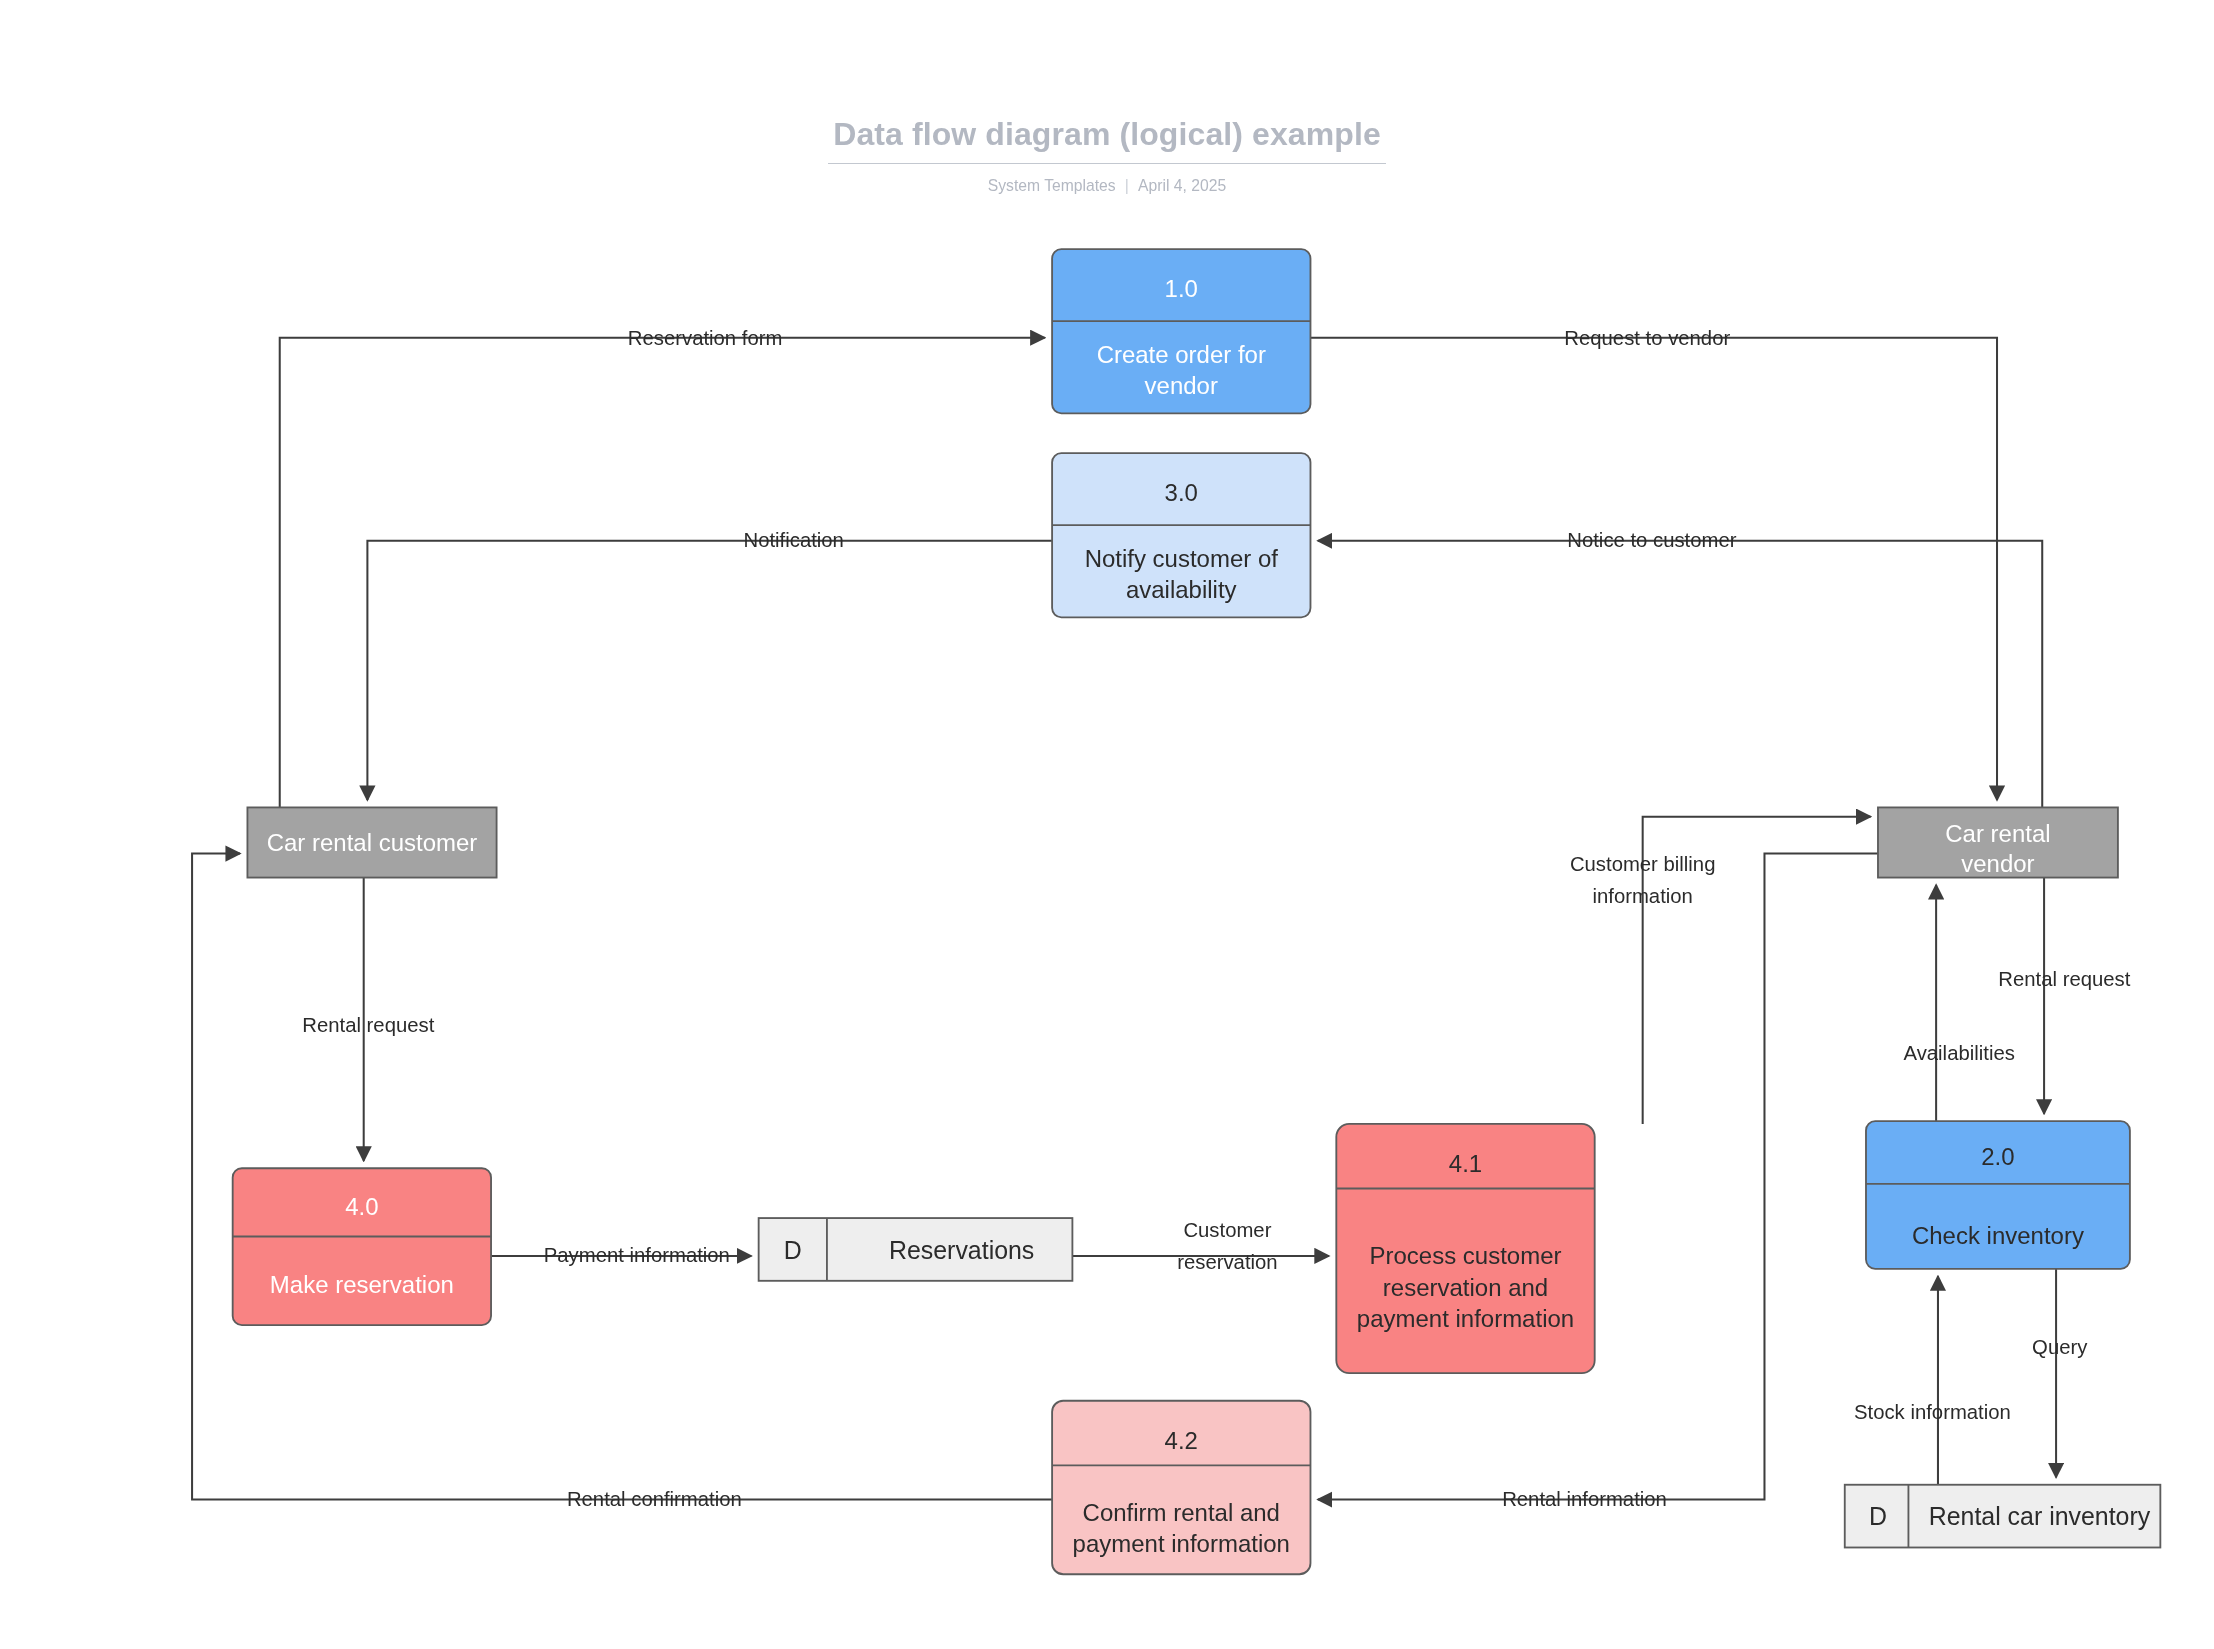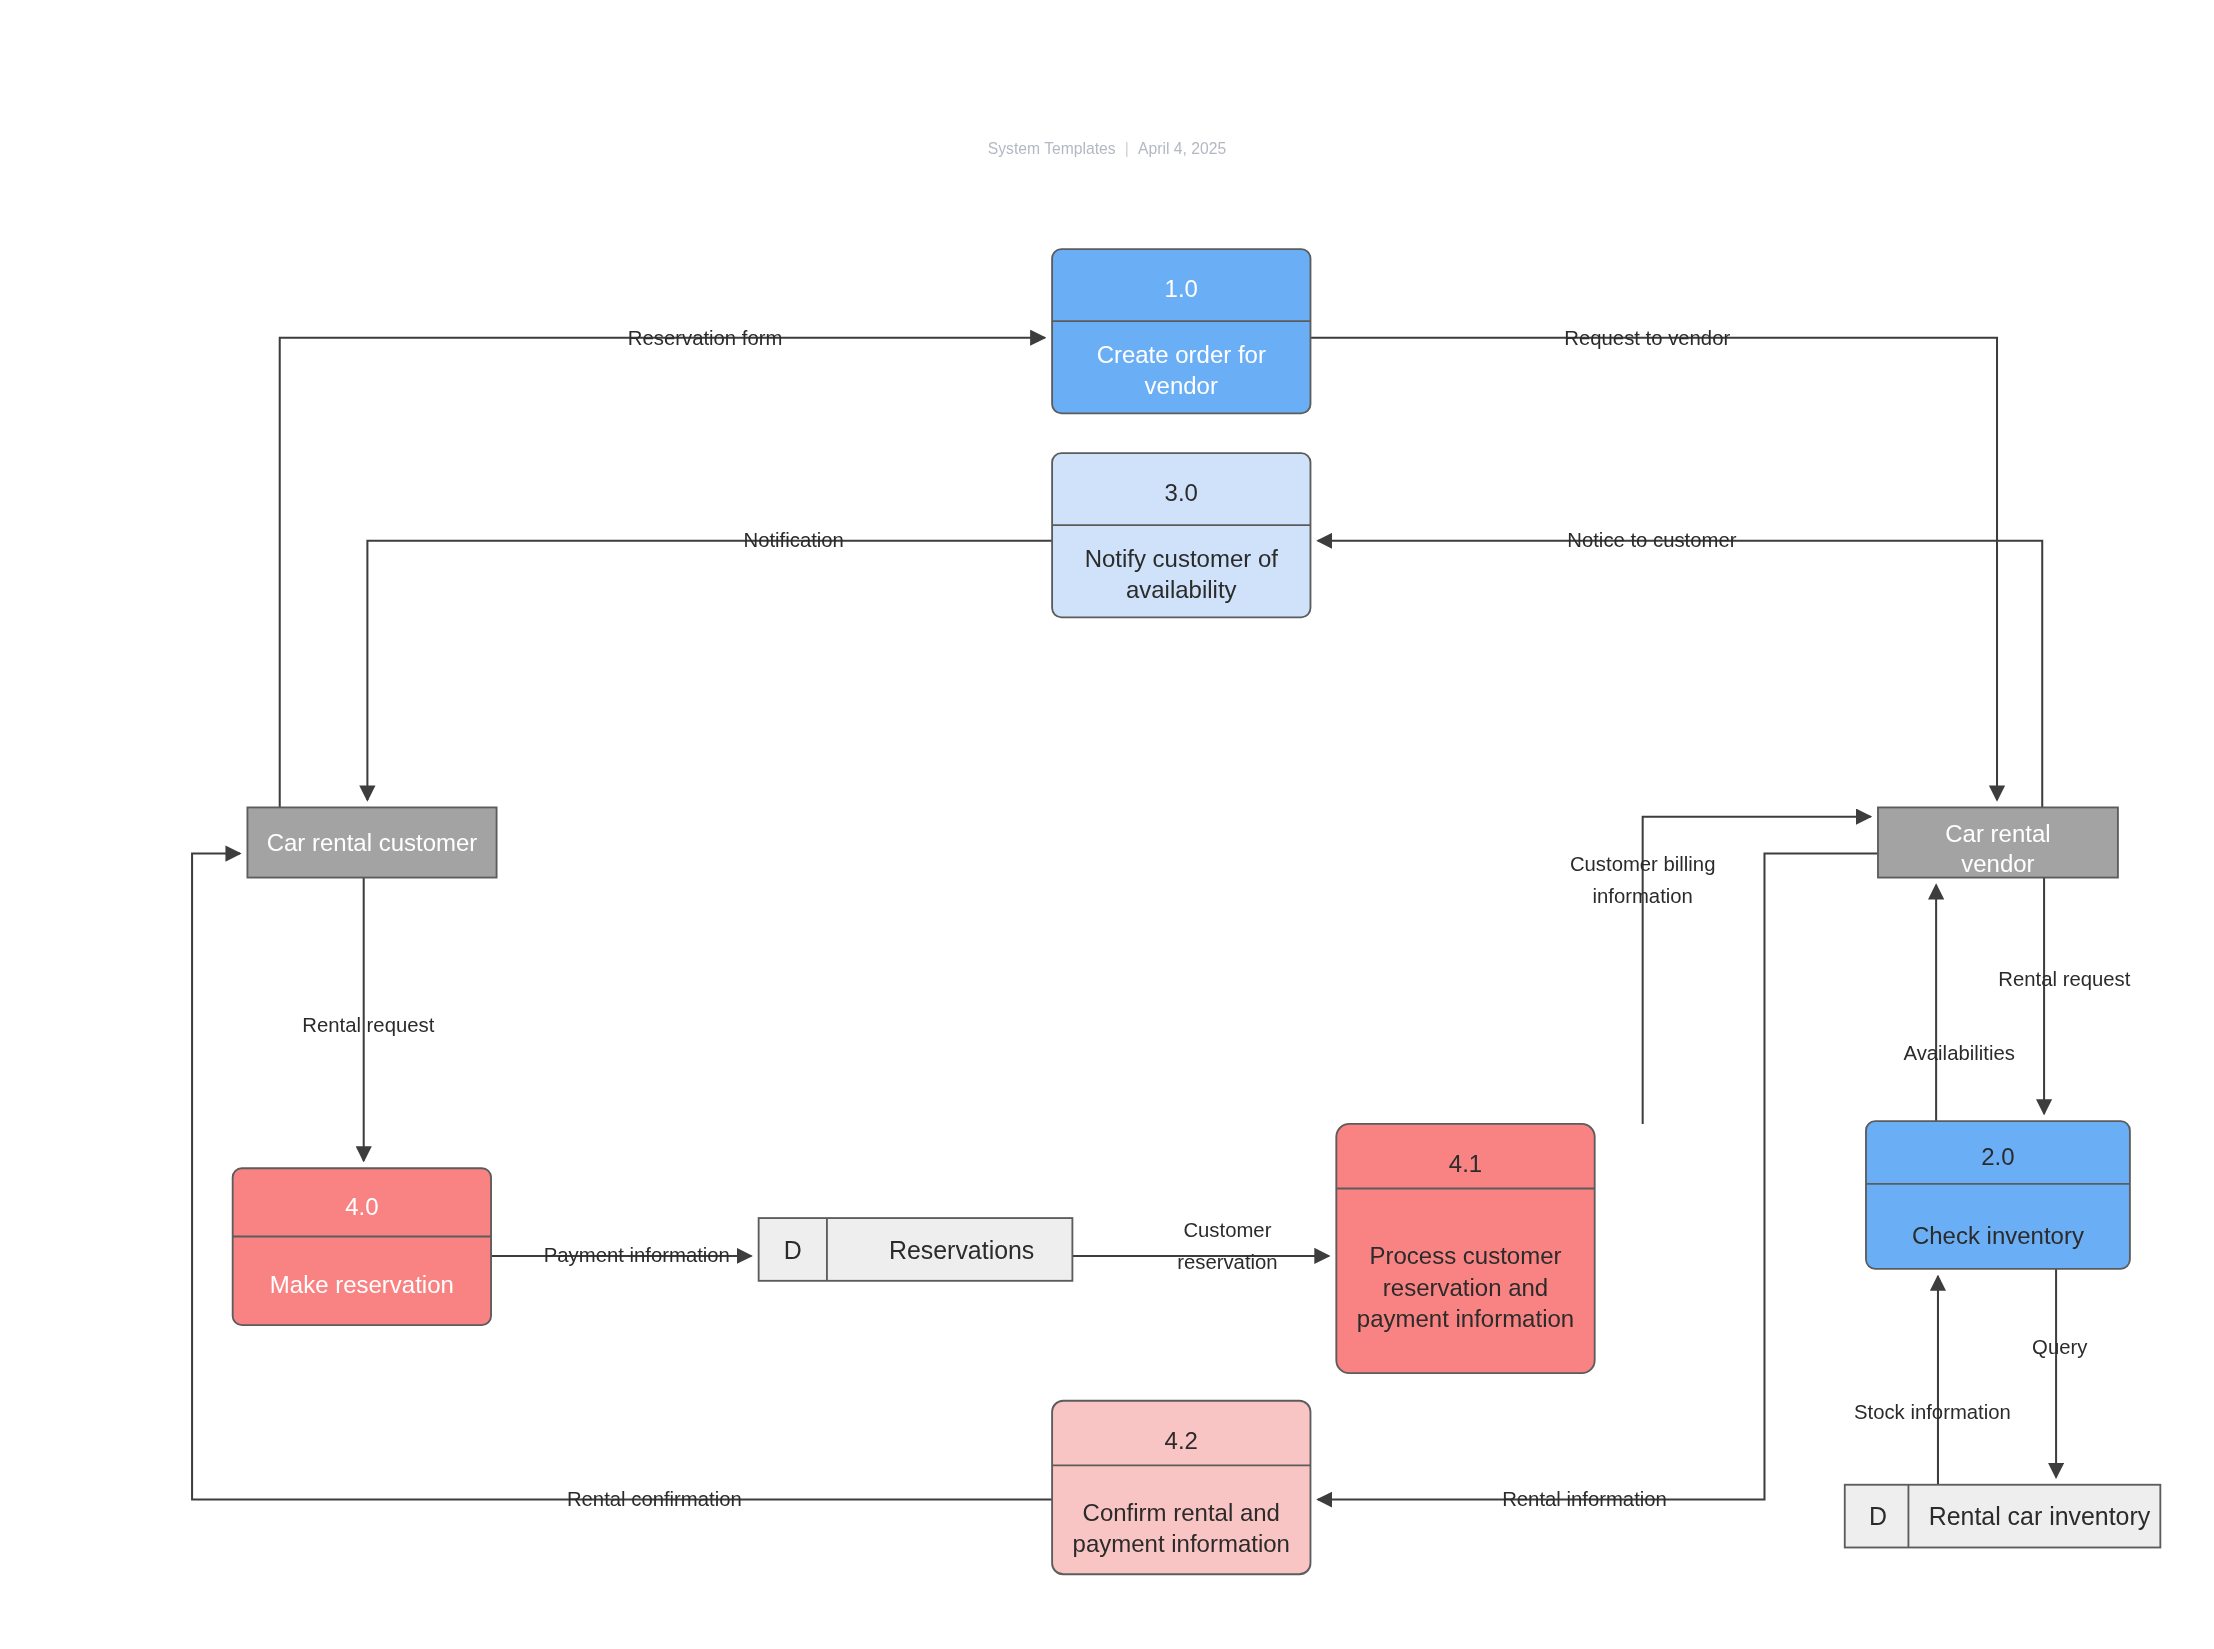--- a/index.html
+++ b/index.html
@@ -32,21 +32,21 @@
     font-size: 32px;
     font-weight: bold;
     color: #b3b8c2;
     letter-spacing: 0.1px;
     display: inline-block;
     padding: 0 5.5px 11px 5.5px;
     border-bottom: 1.8px solid #c3c8d0;
     line-height: 1.05;
   }
   .doc-sub {
-    margin-top: 22px;
+    margin-top: 13px;
     font-size: 15.7px;
     color: #b3b8c2;
   }
   .doc-sub .sep {
     display: inline-block;
     margin: 0 9.2px;
     color: #ccd1d8;
   }
   
   #diagram {
@@ -90,20 +90,21 @@
     stroke: #5c5c5c;
     stroke-width: 2;
   }
 </style>
 </head>
 <body>
 
 <div class="page">
 
   <div class="doc-header">
+    <div class="doc-title">Data flow diagram (logical) example</div>
     <div class="doc-sub">
       <span>System Templates</span><span class="sep">|</span><span>April 4, 2025</span>
     </div>
   </div>
 
   <svg id="diagram" width="2214" height="1649" viewBox="0 0 2399 1787">
     <defs>
       <marker id="arrow" viewBox="0 0 10 10" refX="9" refY="5" markerWidth="8" markerHeight="8" orient="auto-start-reverse">
         <path d="M 0 0 L 10 5 L 0 10 z" fill="#3d3d3d"></path>
       </marker>

